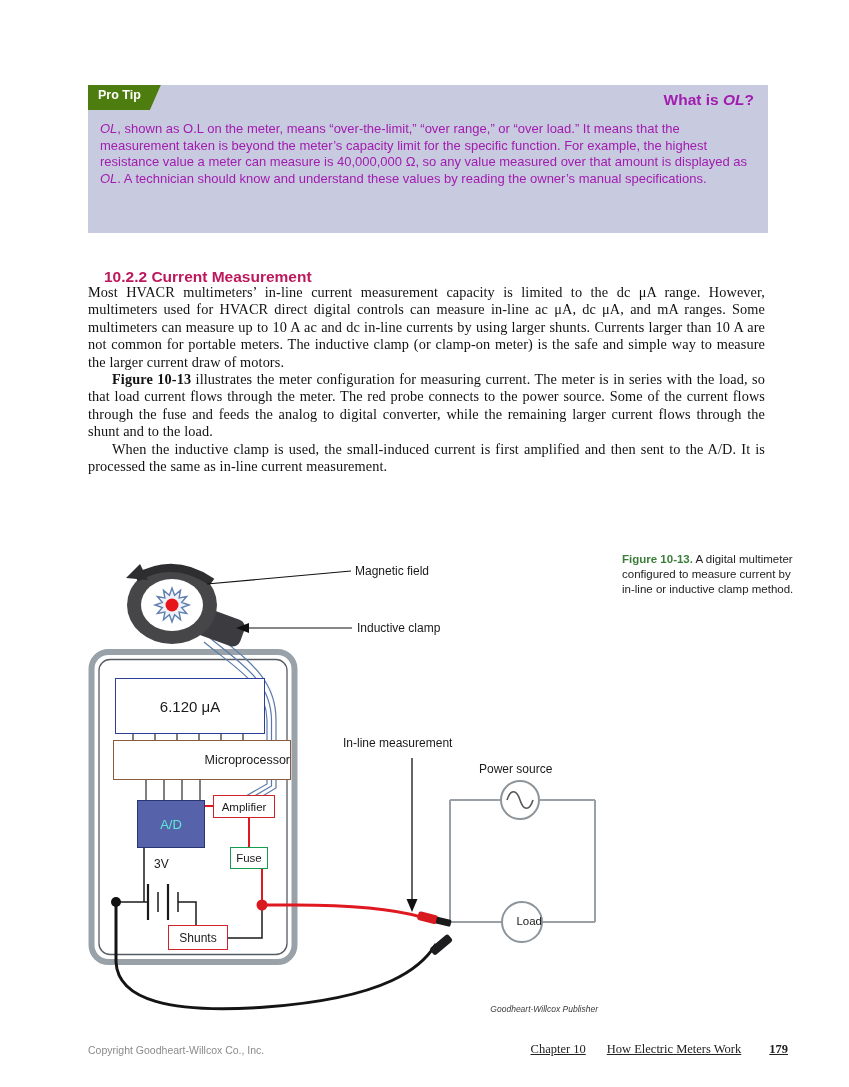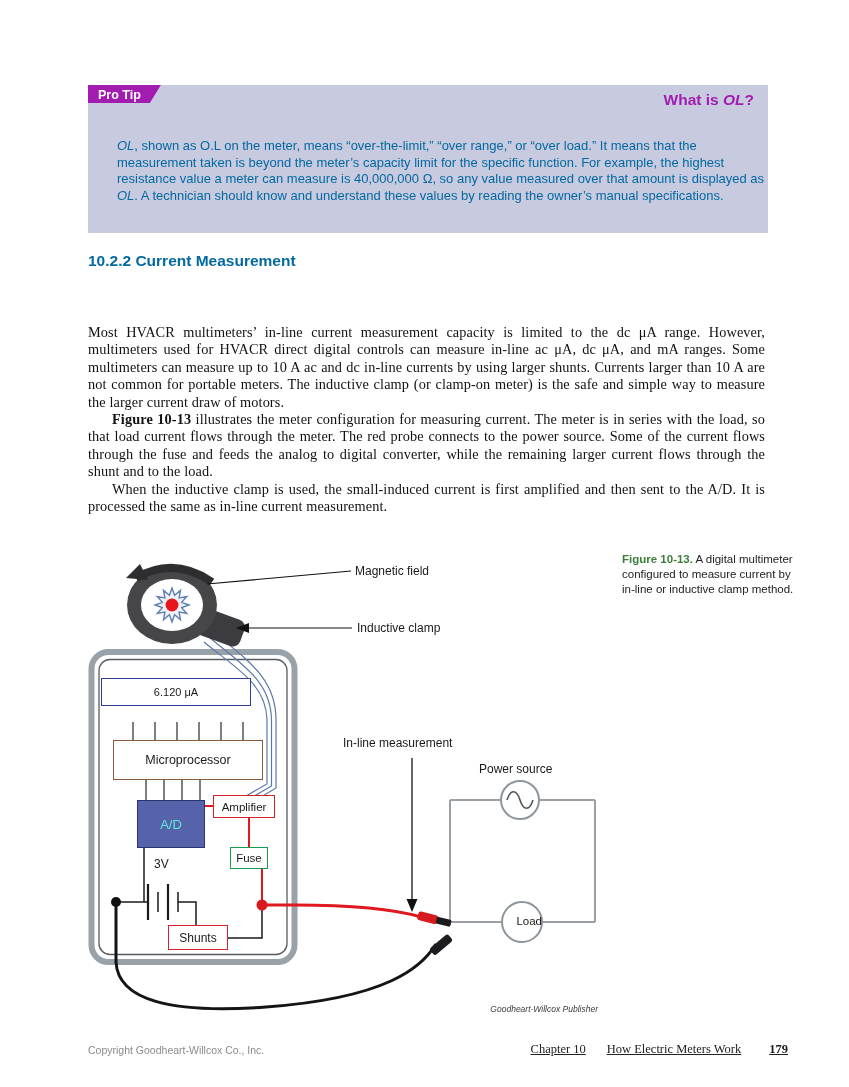--- a/index.html
+++ b/index.html
@@ -1,34 +1,34 @@
 <!DOCTYPE html>
 <html><head>
 <meta charset="utf-8">
 <style>
   html,body{margin:0;padding:0;background:#e8e8e8;}
   .page{position:relative;width:849px;height:1087px;background:#ffffff;margin:0 auto;overflow:hidden;
         font-family:"Liberation Serif",serif;color:#111;}
 
   
   .protip{position:absolute;left:88px;top:85px;width:680px;height:148px;background:#c8cadf;}
-  .protip-tab{position:absolute;left:0;top:0;height:18px;padding:0 20px 0 10px;background:#a21caf;color:#fff;
+  .protip-tab{position:absolute;left:0;top:0;height:25px;padding:0 20px 0 10px;background:#4d7c0f;color:#fff;
         font:bold 12.5px/21px "Liberation Sans",sans-serif;
         clip-path:polygon(0 0,100% 0,calc(100% - 11px) 100%,0 100%);}
   .protip-title{position:absolute;top:6px;right:14px;font:bold 15.5px "Liberation Sans",sans-serif;color:#a21caf;}
   .protip-title .it{font-style:italic;}
-  .protip-body{position:absolute;left:12px;top:36px;width:654px;margin:17px;
-        font:13px/16.6px "Liberation Sans",sans-serif;color:#0369a1;}
+  .protip-body{position:absolute;left:12px;top:36px;width:654px;margin:0;
+        font:13px/16.6px "Liberation Sans",sans-serif;color:#a21caf;}
   .it{font-style:italic;}
   .b{font-weight:bold;}
 
   
-  .sec-head{position:absolute;left:88px;top:252px;margin:0;font:bold 15.5px "Liberation Sans",sans-serif;color:#0369a1;}
+  .sec-head{position:absolute;left:88px;top:252px;margin:16px;font:bold 15.5px "Liberation Sans",sans-serif;color:#be185d;}
   .text-col{position:absolute;left:88px;top:284px;width:677px;font-size:14.3px;line-height:17.4px;
-        text-align:justify;letter-spacing:0.1px;margin-top:40px;}
+        text-align:justify;letter-spacing:0.1px;}
   .text-col p{margin:0;}
   .ind{text-indent:24px;}
 
   
   .figure{position:absolute;left:88px;top:548px;width:530px;height:472px;}
   .figure svg{position:absolute;left:0;top:0;}
   .fig-label{position:absolute;font:12px "Liberation Sans",sans-serif;color:#1a1a1a;white-space:nowrap;}
   .dbox{position:absolute;background:#fff;border:1.5px solid #333;display:flex;align-items:center;
         justify-content:center;font:12px "Liberation Sans",sans-serif;color:#1a1a1a;box-sizing:border-box;}
   .fig-credit{position:absolute;font:italic 8.5px "Liberation Sans",sans-serif;color:#3a3a3a;text-align:right;}
@@ -139,24 +139,24 @@
         <path d="M264,80 H159"></path>
       </g>
       <polygon points="148,80 161,75 161,85" fill="#111"></polygon>
 
       <g>
         <path d="M324,210 V352" stroke="#111" stroke-width="1.3" fill="none"></path>
         <polygon points="324,364 318.5,351 329.5,351" fill="#111"></polygon>
       </g>
     </svg>
 
-    <div class="dbox" style="left:13px;top:130px;width:150px;height:28px;border-color:#2c3f96;font-size:11px;">
+    <div class="dbox" style="left:27px;top:130px;width:150px;height:56px;border-color:#2c3f96;font-size:15px;">
       <span>6.120 μA</span>
     </div>
-    <div class="dbox" style="left:25px;top:192px;width:150px;height:40px;border-color:#8a5a3c;font-size:12.5px;">
+    <div class="dbox" style="left:25px;top:192px;width:178px;height:40px;border-color:#8a5a3c;font-size:12.5px;justify-content:flex-end;">
       <span>Microprocessor</span>
     </div>
     <div class="dbox" style="left:49px;top:252px;width:68px;height:48px;background:#5663ab;color:#5eead4;border-color:#2b3472;font-size:13px;">
       <span>A/D</span>
     </div>
     <div class="dbox" style="left:125px;top:247px;width:62px;height:23px;border-color:#d2232a;font-size:11.5px;">
       <span>Amplifier</span>
     </div>
     <div class="dbox" style="left:142px;top:299px;width:38px;height:22px;border-color:#169c4e;font-size:11.5px;">
       <span>Fuse</span>

